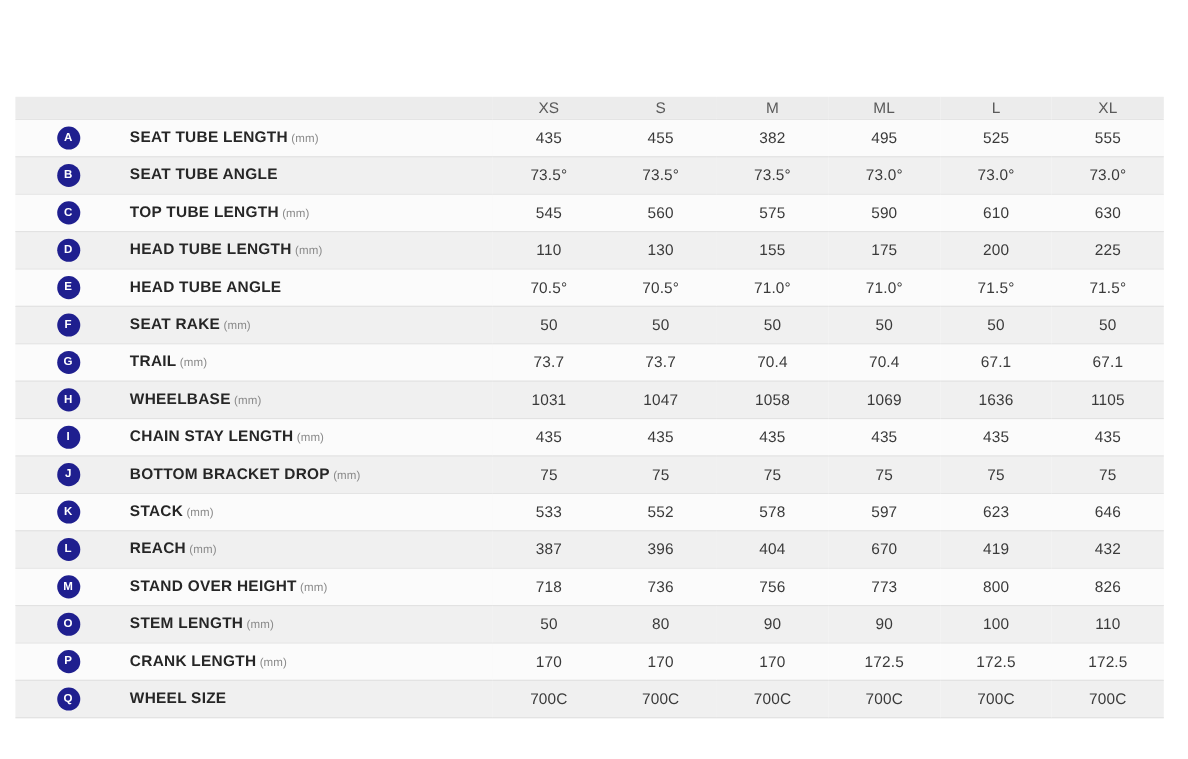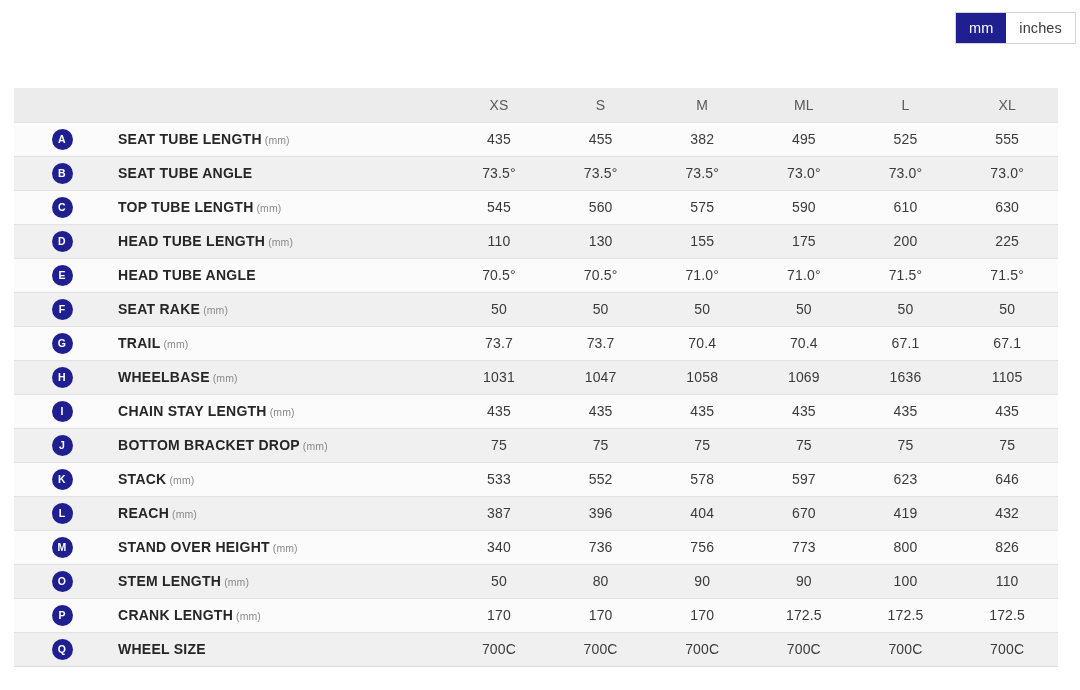--- a/index.html
+++ b/index.html
@@ -62,21 +62,21 @@
     border-collapse: collapse;
     table-layout: fixed;
   }
 
   col.c-badge   { width: 96px; }
   col.c-label   { width: 338px; }
   col.c-size    { width: 101.6px; }
 
   thead th {
     background: #ececec;
-    height: 34px;
+    height: 20px;
     font-size: 14px;
     font-weight: 400;
     color: #5a5a5a;
     text-align: center;
     vertical-align: middle;
     border: none;
     letter-spacing: 0.2px;
   }
   thead th.blank { background: #ececec; }
 
@@ -136,24 +136,20 @@
     font-size: 14px;
     color: #3a3a3a;
     letter-spacing: 0.15px;
   }
 </style>
 </head>
 <body>
 
 <div class="page">
 
-  <div class="unit-toggle">
-    <button class="unit-btn active">mm</button>
-    <button class="unit-btn">inches</button>
-  </div>
 
   <div class="geo-table-wrap">
     <table class="geo">
       <colgroup>
         <col class="c-badge">
         <col class="c-label">
         <col class="c-size">
           <col class="c-size">
           <col class="c-size">
         <col class="c-size">
@@ -289,21 +285,21 @@
             <td class="val-cell">387</td>
             <td class="val-cell">396</td>
             <td class="val-cell">404</td>
             <td class="val-cell">670</td>
             <td class="val-cell">419</td>
             <td class="val-cell">432</td>
           </tr>
           <tr class="odd">
             <td class="badge-cell"><span class="badge">M</span></td>
             <td class="label-cell"><span class="label-main">STAND OVER HEIGHT</span><span class="label-unit">(mm)</span></td>
-            <td class="val-cell">340</td>
+            <td class="val-cell">718</td>
             <td class="val-cell">736</td>
             <td class="val-cell">756</td>
             <td class="val-cell">773</td>
             <td class="val-cell">800</td>
             <td class="val-cell">826</td>
           </tr>
           <tr class="even">
             <td class="badge-cell"><span class="badge">O</span></td>
             <td class="label-cell"><span class="label-main">STEM LENGTH</span><span class="label-unit">(mm)</span></td>
             <td class="val-cell">50</td>

